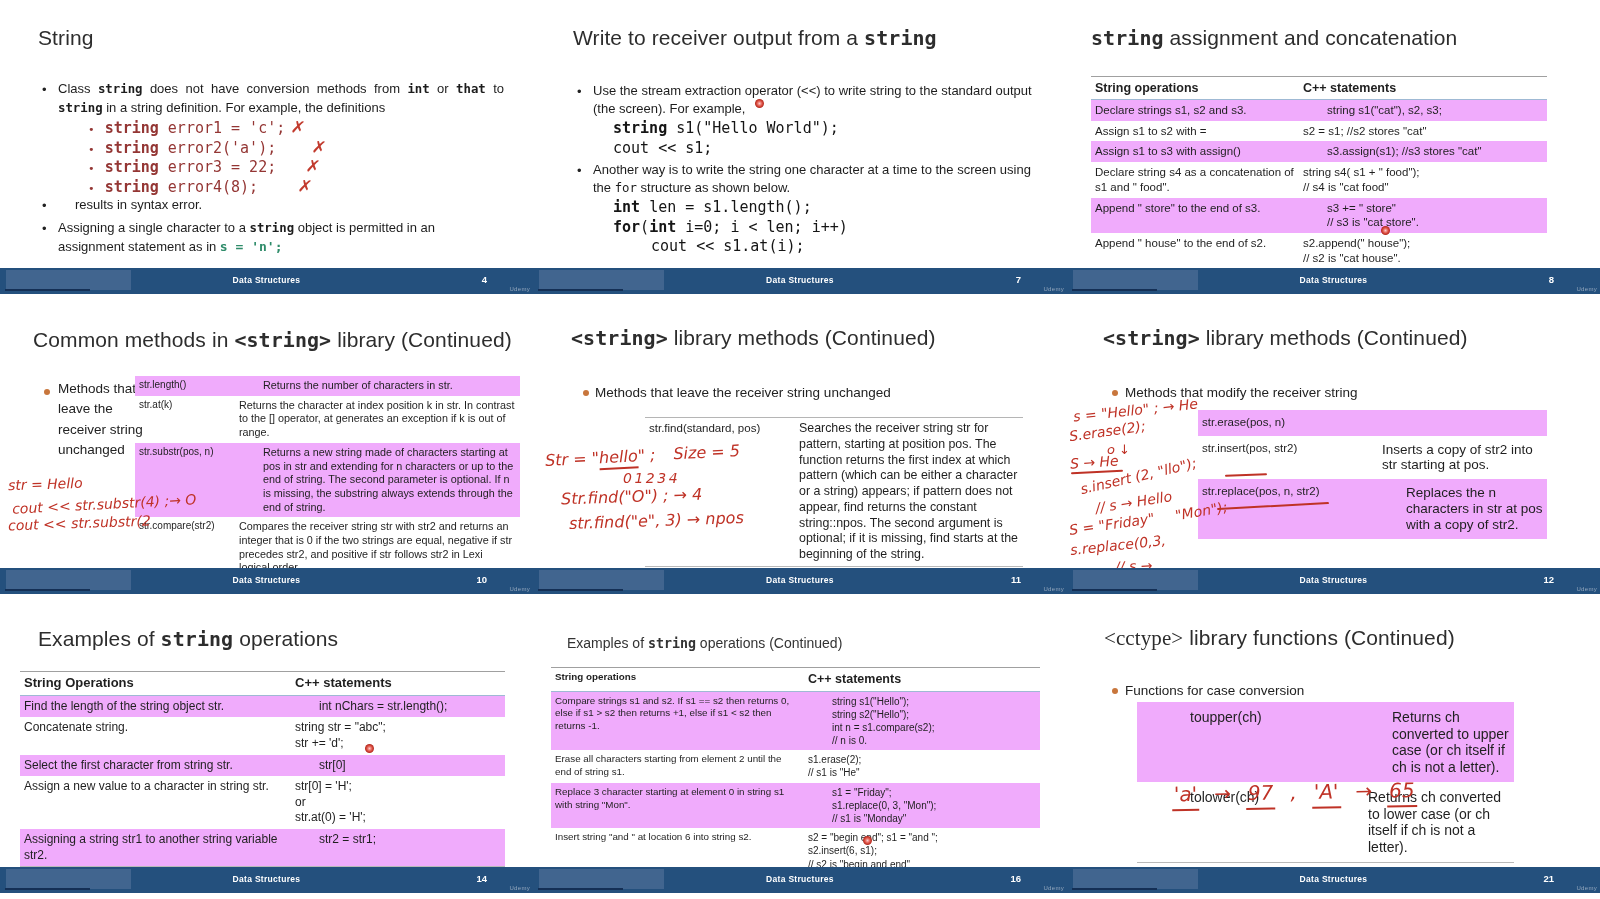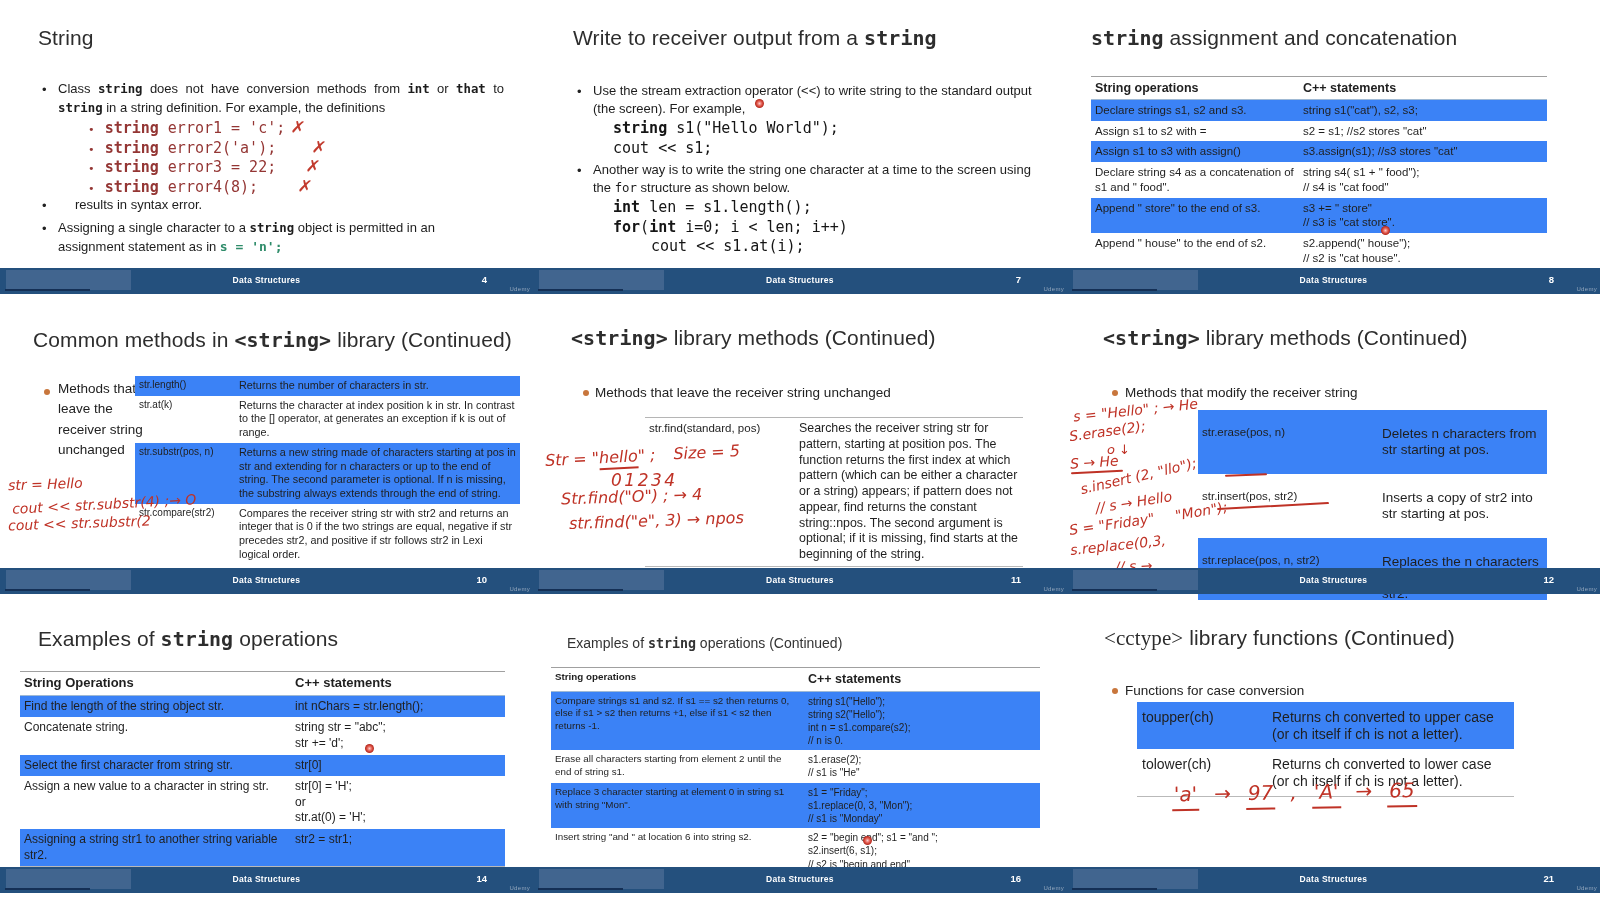--- a/index.html
+++ b/index.html
@@ -18,42 +18,42 @@
   .code{position:absolute;font-family:"DejaVu Sans Mono",monospace;font-size:15px;color:#151515;}
   .code .cl{display:flex;align-items:baseline;height:19.5px;}
   .code .cl span{white-space:pre;}
   .code .kw{font-weight:bold;}
   .code4{color:#943634;}
   .reddot{color:#943634;font-size:11px;margin-right:10px;}
   .cross{color:#c23b2e;font-size:17px;font-weight:bold;transform:rotate(8deg);
          font-family:"DejaVu Sans",sans-serif;font-style:normal;}
   .tbl{position:absolute;border-top:1.5px solid #a0a0a0;border-bottom:1px solid #b9b9b9;}
   .tr{display:flex;align-items:stretch;}
-  .shade{background:#3b82f6;}
+  .shade{background:#f0abfc;gap:24px;}
   .throw{font-weight:bold;font-size:12.5px;border-bottom:1px solid #9fb9d4;}
   .tbl .c1,.tbl .c2{padding:3px 4px;}
   .c2{flex:1;}
   .t8{font-size:11.5px;line-height:1.28;}
   .t8 .c1{width:200px;flex:none;}
   .t10{font-size:10.8px;line-height:1.27;}
   .t10 .c1{width:92px;flex:none;font-size:10px;}
   .t11{font-size:12.4px;line-height:1.27;border-top:1px solid #b5b5b5;}
   .t11 .c1{width:142px;flex:none;font-size:11.5px;}
   .t12{font-size:13.5px;line-height:1.18;}
   .t12 .c1{width:172px;flex:none;font-size:11.5px;}
-  .t12 .c1,.t12 .c2{padding:16px 4px;}
+  .t12 .c1,.t12 .c2{padding:6px 4px;}
   .t14{font-size:12px;line-height:1.3;}
   .t14 .c1{width:263px;flex:none;}
   .t14 .throw{font-size:13px;}
   .t16{font-size:10px;line-height:1.32;}
   .t16 .c1{width:245px;flex:none;font-size:9.8px;}
   .t16 .throw{font-size:12.5px;}
   .t21{font-size:14px;line-height:1.18;}
   .t21 .c1{width:120px;flex:none;}
-  .t21 .c1,.t21 .c2{padding:7px 5px;}
+  .t21 .c1,.t21 .c2{padding:7px 5px;margin-left:48px;}
   .odot{position:absolute;width:6px;height:6px;border-radius:50%;background:#c8763c;}
   .blabel{position:absolute;font-size:13.5px;line-height:1.5;color:#222;}
   .hw{position:absolute;font-family:"DejaVu Sans",sans-serif;font-style:italic;
       color:#bf3226;white-space:nowrap;font-size:14px;}
   .hwu{border-bottom:2px solid #bf3226;padding-bottom:1px;}
   .hwline{position:absolute;height:2.2px;background:#bf3226;border-radius:2px;}
   .laser{position:absolute;width:9px;height:9px;border-radius:50%;
          background:radial-gradient(circle,#ffc9c9 0%,#e05548 40%,#b3271c 68%,rgba(179,39,28,0) 100%);}
   .fbar{position:absolute;left:0;right:0;bottom:6px;height:26px;background:#24507d;}
   .fseg{position:absolute;left:6px;top:2px;width:125px;height:20px;background:#41658f;}
@@ -249,40 +249,39 @@
     <div class="title" style="left:38px;top:26px"><span class="km">&lt;string&gt;</span><span> library methods (Continued)</span></div>
     <span class="odot" style="left:50px;top:90px"></span>
     <div class="blabel" style="left:62px;top:83px;white-space:nowrap">Methods that leave the receiver string unchanged</div>
     <div class="tbl t11" style="left:112px;top:117px;width:378px">
       <div class="tr">
         <div class="c1">str.find(standard, pos)</div>
         <div class="c2">Searches the receiver string str for pattern, starting at position pos. The function returns the first index at which pattern (which can be either a character or a string) appears; if pattern does not appear, find returns the constant string::npos. The second argument is optional; if it is missing, find starts at the beginning of the string.</div>
       </div>
     </div>
     <div class="hw" style="left:12px;top:146px;font-size:16px;transform:rotate(-3deg)"><span>Str = "</span><span class="hwu">hello</span><span>" ;</span><span style="margin-left:18px">Size = 5</span></div>
-    <div class="hw" style="left:78px;top:170px;font-size:17px;letter-spacing:2.5px">01234</div>
+    <div class="hw" style="left:90px;top:170px;font-size:14px;letter-spacing:2.5px">01234</div>
     <div class="hw" style="left:28px;top:187px;font-size:16px;transform:rotate(-2deg)">Str.find("O") ; → 4</div>
     <div class="hw" style="left:36px;top:211px;font-size:16px;transform:rotate(-2deg)">str.find("e", 3) → npos</div>
     <div class="fbar">
       <div class="fseg"></div>
       <div class="fline"></div>
       <span class="flabel">Data Structures</span>
       <span class="fnum">11</span>
     </div>
     <span class="wm">Udemy</span>
   </div>
 
   <div class="cell" style="left:1067px;top:300px;width:533px;height:300px">
     <div class="title" style="left:36px;top:26px"><span class="km">&lt;string&gt;</span><span> library methods (Continued)</span></div>
     <span class="odot" style="left:45px;top:90px"></span>
     <div class="blabel" style="left:58px;top:83px;white-space:nowrap">Methods that modify the receiver string</div>
     <div class="tbl t12" style="left:131px;top:110px;width:349px;border-top:none;border-bottom:none">
       <div class="tr shade">
         <div class="c1">str.erase(pos, n)</div>
-        <div class="c2">Deletes n characters from str starting at pos.</div>
       </div>
       <div class="tr">
         <div class="c1">str.insert(pos, str2)</div>
         <div class="c2">Inserts a copy of str2 into str starting at pos.</div>
       </div>
       <div class="tr shade">
         <div class="c1">str.replace(pos, n, str2)</div>
         <div class="c2">Replaces the n characters in str at pos with a copy of str2.</div>
       </div>
     </div>

